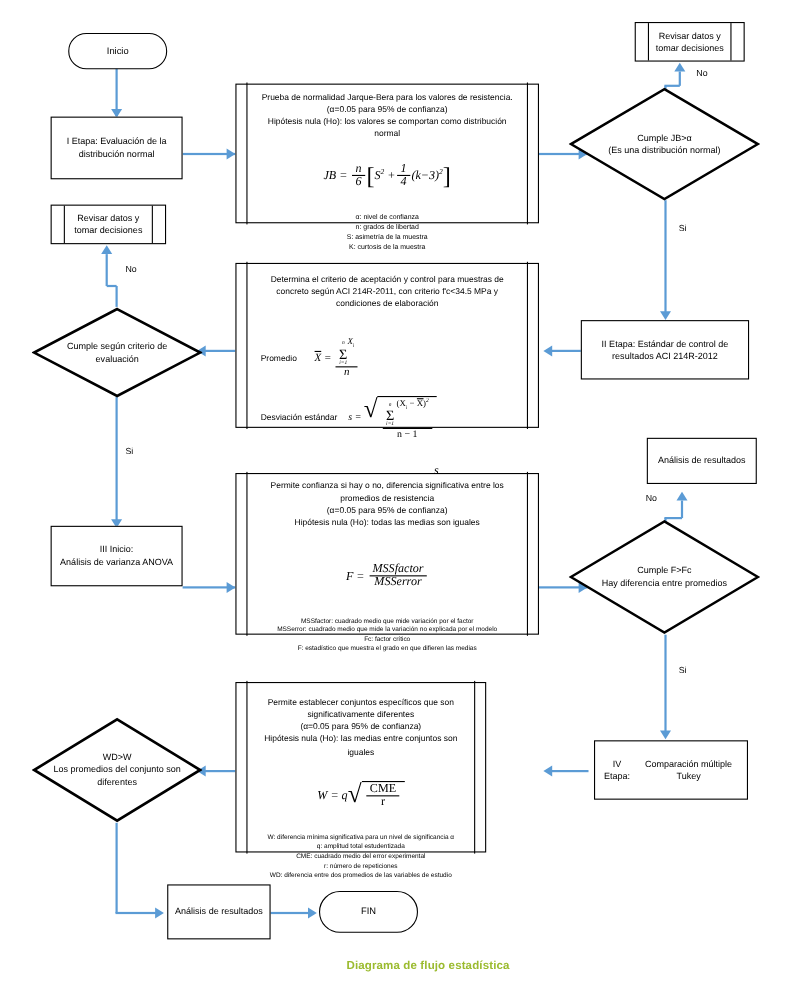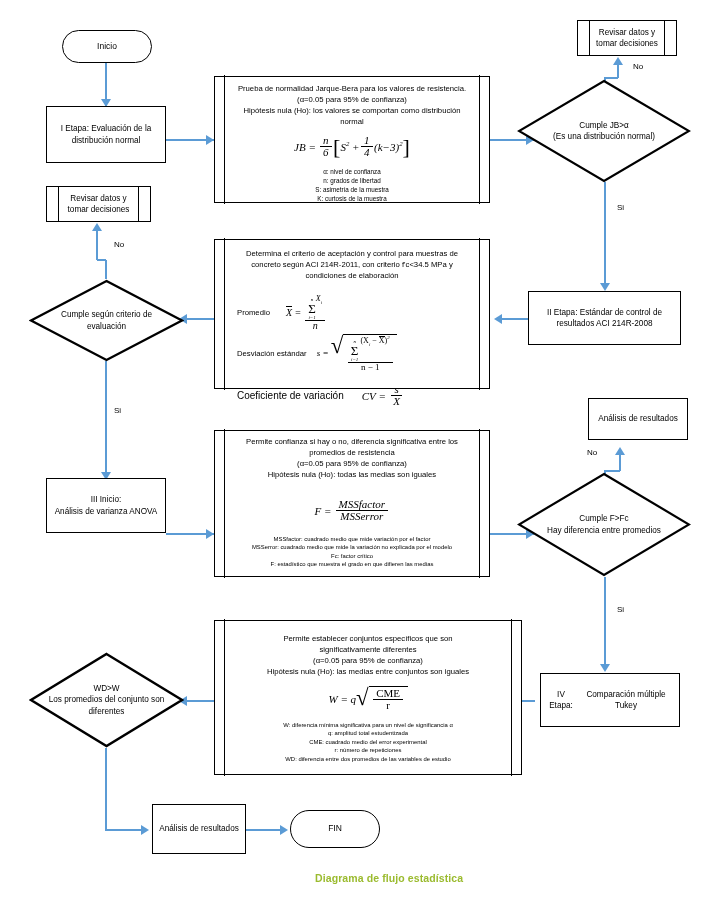--- a/index.html
+++ b/index.html
@@ -67,20 +67,21 @@
   .bigbox::before { left: 9px; }
   .bigbox::after  { right: 9px; }
   .bigbox .inner {
     position: absolute;
     left: 14px; right: 14px; top: 0; bottom: 0;
     display: flex;
     flex-direction: column;
     align-items: center;
     justify-content: flex-start;
     text-align: center;
+    gap: 13px;
   }
 
   .term {
     border: 1.8px solid #000;
     border-radius: 999px;
     background: #fff;
     font-size: 8.5px;
   }
 
   .diamond {
@@ -298,21 +299,21 @@
         <div>(Es una distribución normal)</div>
       </div>
     </div>
   </div>
 
   <div class="edgelabel" style="left:633px; top:62px;">No</div>
   <div class="edgelabel" style="left:617px; top:203px;">Si</div>
 
   <div class="node rect" style="left:528px; top:291px; width:153px; height:54px; flex-direction:column;">
     <span>II Etapa: Estándar de control de</span>
-    <span>resultados ACI 214R-2008</span>
+    <span>resultados ACI 214R-2012</span>
   </div>
 
   <div class="diamond" style="left:29px; top:279px; width:155px; height:83px;">
     <svg class="dshape" viewBox="0 0 155 83" preserveAspectRatio="none">
       <polygon points="77.5,2 153,41.5 77.5,81 2,41.5" fill="#ffffff" stroke="#000000" stroke-width="2.4"></polygon>
     </svg>
     <div class="dlabel" style="padding:0 16px;">
       <div>
         <div>Cumple según criterio de</div>
         <div>evaluación</div>
@@ -479,21 +480,21 @@
       </div>
       <div class="legend sm" style="margin-top:12px;">
         <div>MSSfactor: cuadrado medio que mide variación por el factor</div>
         <div>MSSerror: cuadrado medio que mide la variación no explicada por el modelo</div>
         <div>Fc: factor crítico</div>
         <div>F: estadístico que muestra el grado en que difieren las medias</div>
       </div>
     </div>
   </div>
 
-  <div class="bigbox" style="left:214px; top:620px; width:308px; height:155px;">
+  <div class="bigbox" style="left:214px; top:620px; width:228px; height:155px;">
     <div class="inner" style="padding-top:12px;">
       <div class="hdr">
         <div>Permite establecer conjuntos específicos que son</div>
         <div>significativamente diferentes</div>
         <div>(α=0.05 para 95% de confianza)</div>
         <div>Hipótesis nula (Ho): las medias entre conjuntos son iguales</div>
       </div>
       <div class="math" style="margin-top:8px; font-size:11px;">
         <span>W&nbsp;=&nbsp;q</span>
         <span class="radical">

